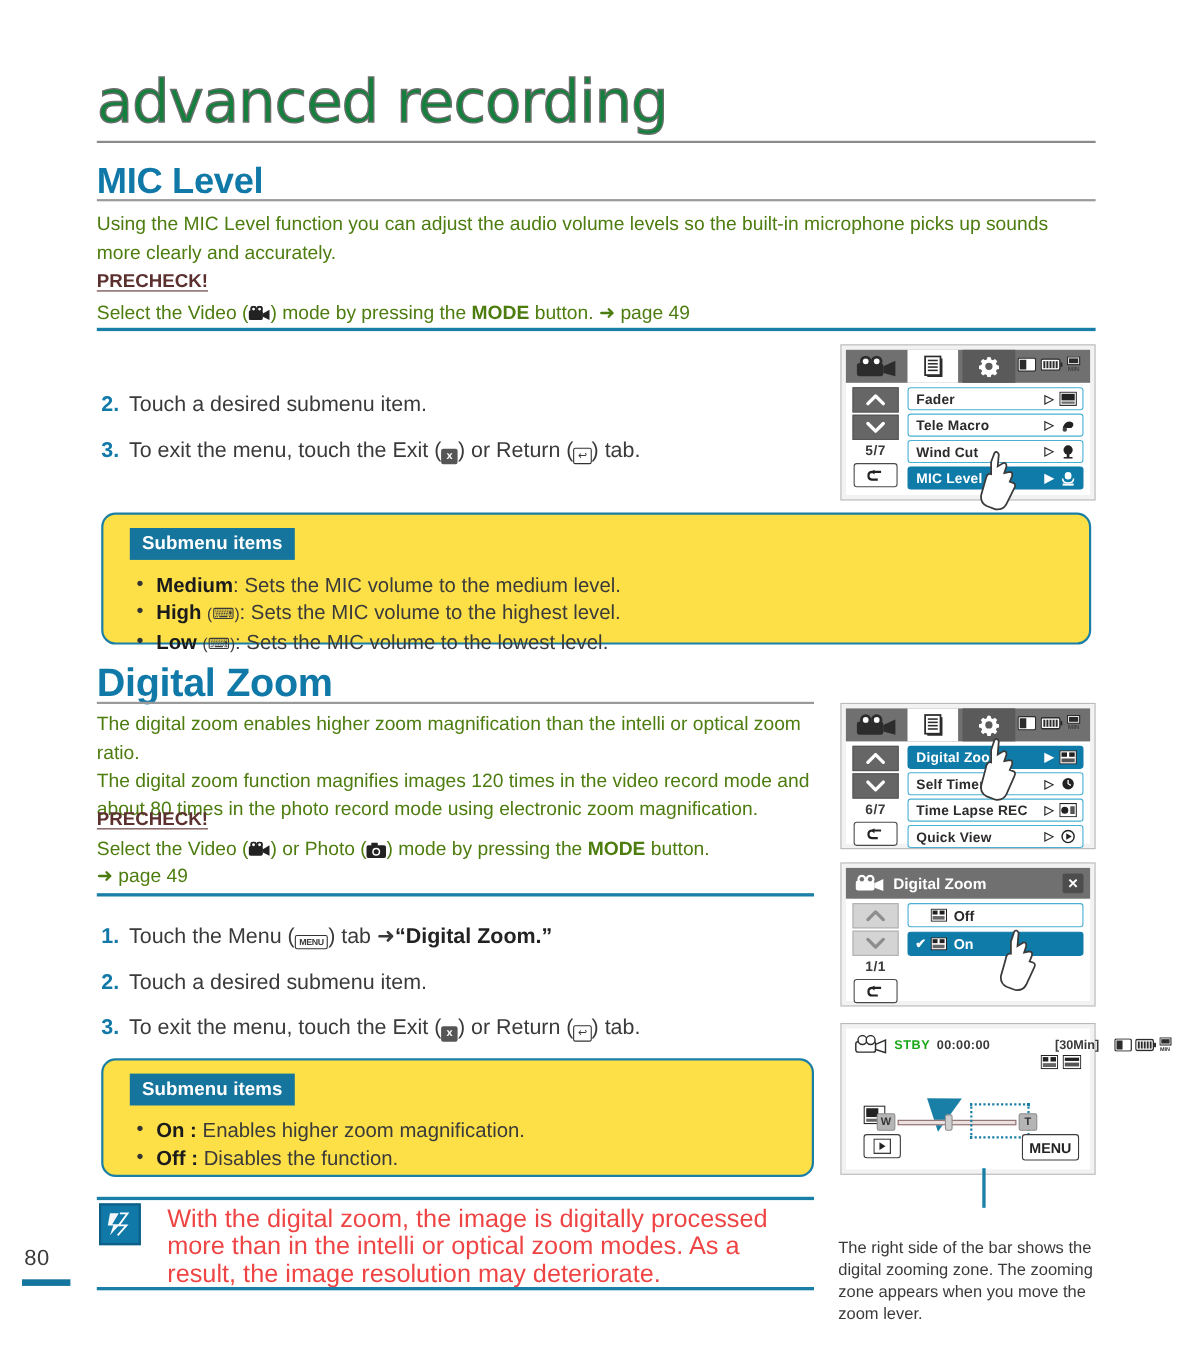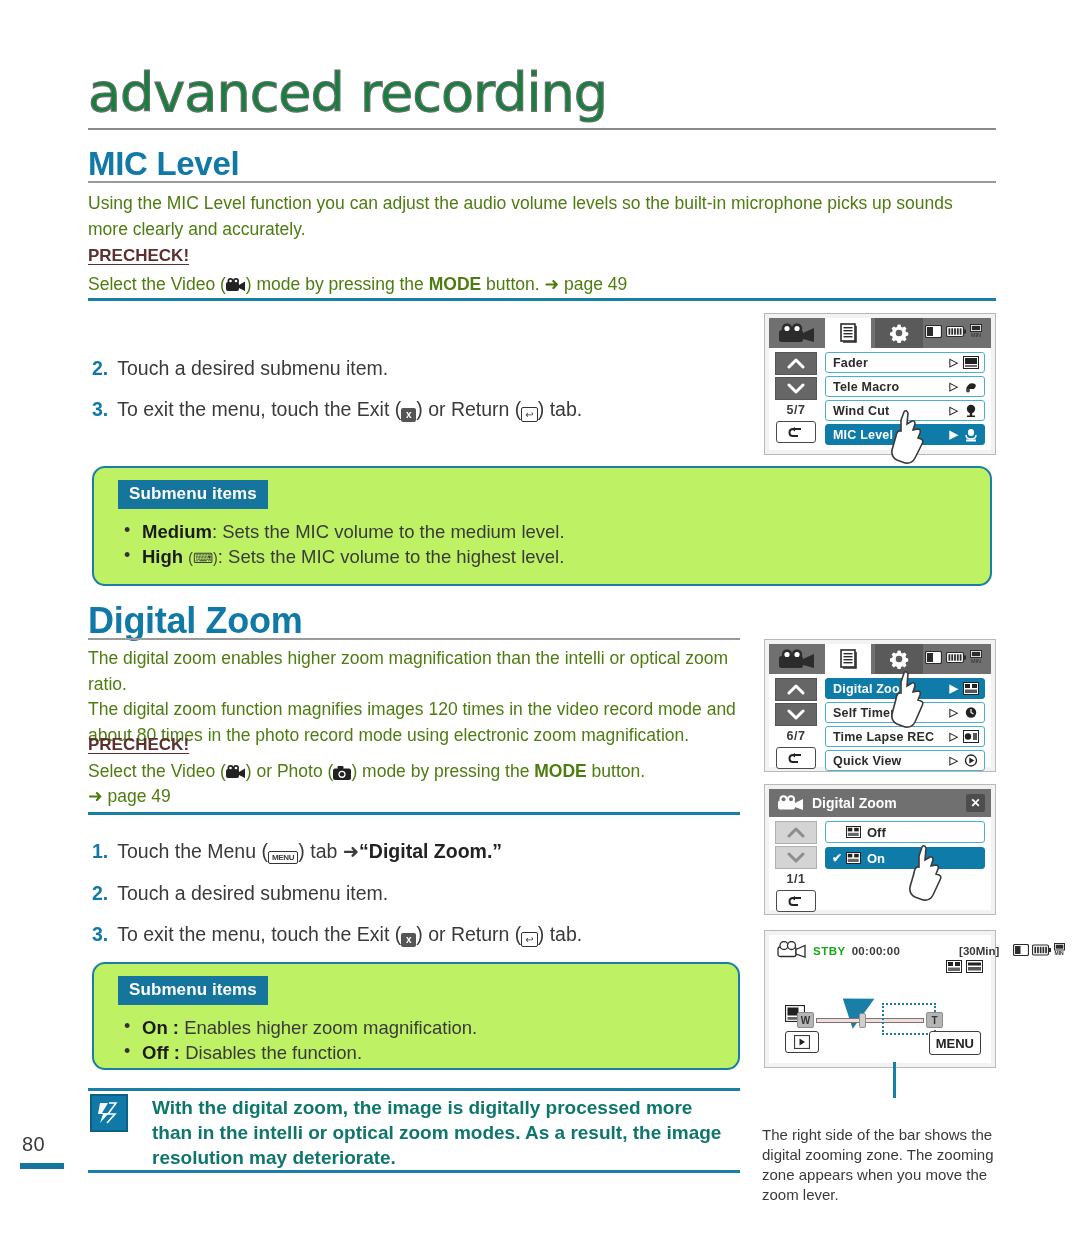--- a/index.html
+++ b/index.html
@@ -63,21 +63,21 @@
   
   .step { position: absolute; font-size: 19.5px; color: #3a3a3a; line-height: 26px; }
   .step .num { color: #1179a8; font-weight: 700; margin-right: 9px; }
   .step b { color: #222; font-weight: 700; }
 
   
   .submenu-box {
     position: absolute;
     border: 2.5px solid #1a7fa6;
     border-radius: 13px;
-    background: #bef264;
+    background: #fde047;
   }
   .submenu-badge {
     display: inline-block;
     background: #16759c; color: #fff;
     font-size: 17px; font-weight: 700;
     padding: 4px 11px 5px 11px;
     letter-spacing: 0.1px;
   }
   .submenu-list { margin-top: 10px; }
   .submenu-list li {
@@ -96,21 +96,21 @@
   }
   .note-icon {
     position: absolute;
     width: 38px; height: 38px;
     background: #1179a8;
     border: 2px solid #0d5f85;
     display: flex; align-items: center; justify-content: center;
   }
   .note-icon svg { display:block; }
   .note-text {
-    position: absolute; font-size: 19px; line-height: 25px; color: #0f766e; font-weight: bold;
+    position: absolute; font-size: 23px; line-height: 25px; color: #ef4444;
   }
 
   
   .lcd {
     position: absolute;
     background: #f2f2f2;
     border: 1.5px solid #b9b9b9;
   }
   .lcd-inner { position: absolute; inset: 4px; background: #fff; }
 
@@ -274,20 +274,21 @@
     <span class="num">3.</span><span>To exit the menu, touch the Exit (</span><span style="display:inline-block;vertical-align:-2px;background:#555;color:#fff;font-size:10px;font-weight:700;width:15px;height:14px;text-align:center;line-height:14px;border-radius:2px;">x</span><span>) or Return (</span><span style="display:inline-block;vertical-align:-2px;border:1.2px solid #333;border-radius:2px;font-size:10px;padding:0 3px;line-height:13px;">↩</span><span>) tab.</span>
   </div>
 
   <div class="submenu-box" style="left:92px; top:466px; width:900px; height:120px;">
     <div style="padding:12px 0 0 24px;">
       <span class="submenu-badge">Submenu items</span>
     </div>
     <ul class="submenu-list" style="padding:0 0 0 26px;">
       <li><b>Medium</b><span>: Sets the MIC volume to the medium level.</span></li>
       <li><b>High</b> <span style="font-size:14px;">(⌨)</span><span>: Sets the MIC volume to the highest level.</span></li>
+      <li><b>Low</b> <span style="font-size:14px;">(⌨)</span><span>: Sets the MIC volume to the lowest level.</span></li>
     </ul>
   </div>
 
   <div class="sec-h" style="left:88px; top:600px; font-size:36px;">Digital Zoom</div>
   <div class="sec-rule" style="left:88px; top:638px; width:652px;"></div>
 
   <div class="body-text" style="left:88px; top:645px; width:652px;">The digital zoom enables higher zoom magnification than the intelli or optical zoom ratio.</div>
   <div class="body-text" style="left:88px; top:696px; width:660px;">The digital zoom function magnifies images 120 times in the video record mode and about 80 times in the photo record mode using electronic zoom magnification.</div>
 
   <div class="precheck-label" style="left:88px; top:735px;">PRECHECK!</div>

